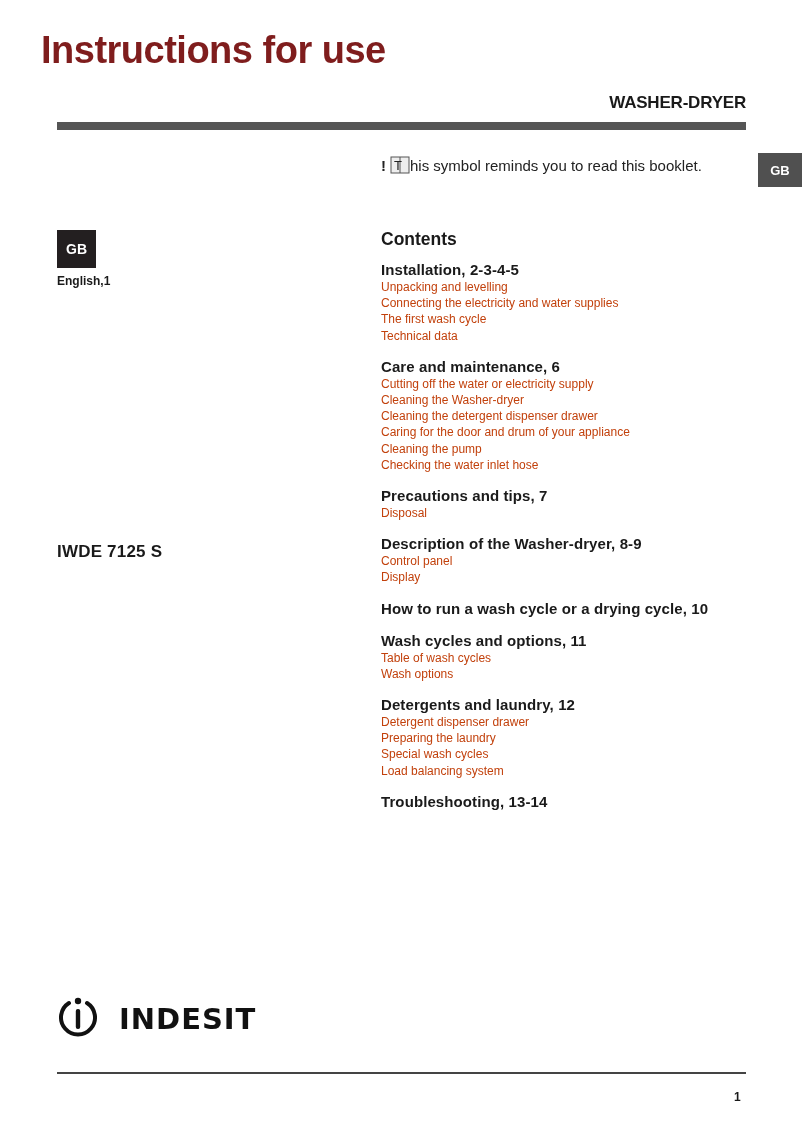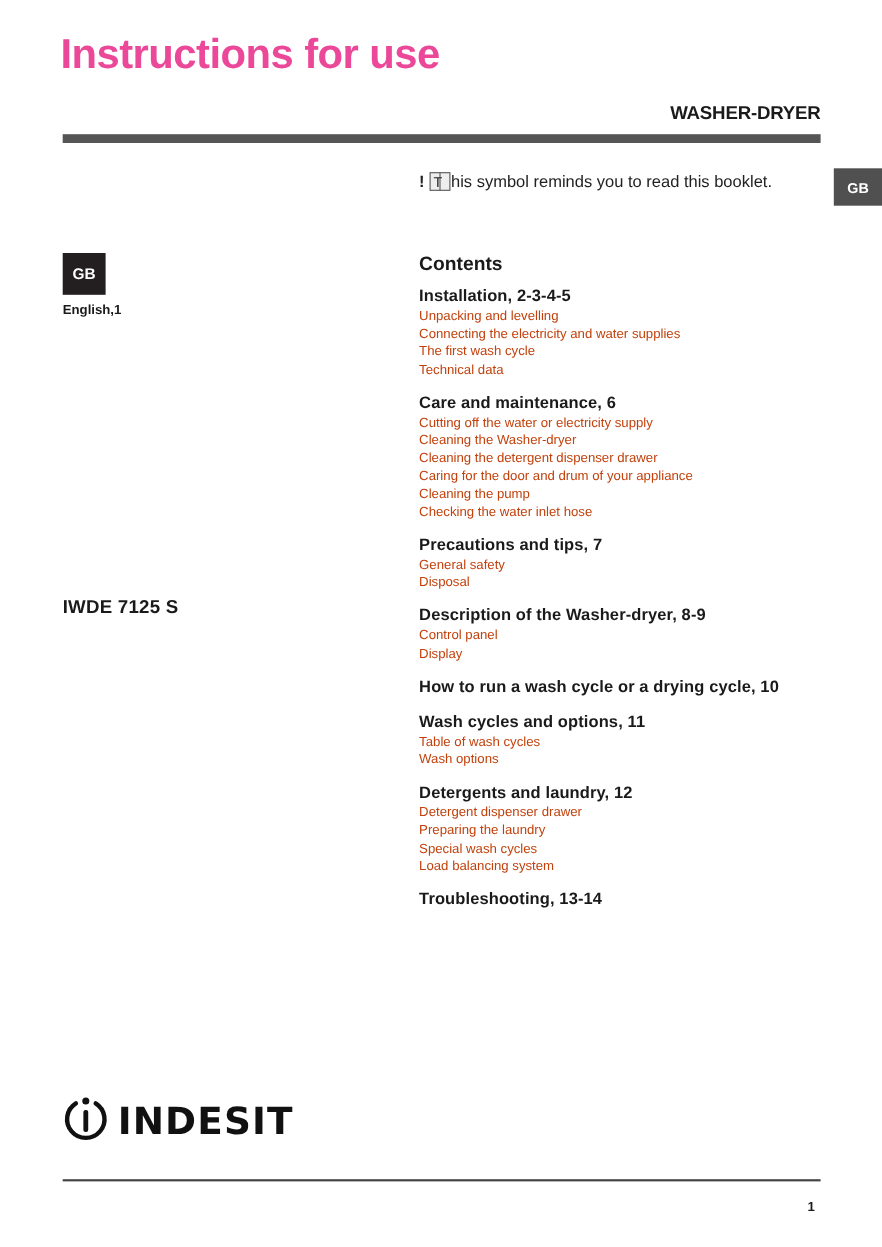--- a/index.html
+++ b/index.html
@@ -1,19 +1,19 @@
 <!DOCTYPE html>
 <html><head>
   <meta charset="utf-8">
   <style>
     html, body { margin:0; padding:0; background:#ffffff; }
     body { width:802px; height:1134px; position:relative; overflow:hidden;
            font-family:"Liberation Sans", sans-serif; color:#1a1a1a; }
-    .title { position:absolute; left:55px; top:27px; font-size:38px; font-weight:bold;
-             letter-spacing:-0.5px; color:#ec4899; margin:0; line-height:46px; }
+    .title { position:absolute; left:41px; top:27px; font-size:38px; font-weight:bold;
+             letter-spacing:-0.5px; color:#7f1d1d; margin:0; line-height:46px; }
     .subtitle { position:absolute; right:56px; top:93px; font-size:17px; font-weight:bold;
                 color:#1a1a1a; letter-spacing:-0.2px; }
     .top-rule { position:absolute; left:57px; top:122px; width:689px; height:8px; background:#555555; }
     .side-tab { position:absolute; left:758px; top:153px; width:44px; height:34px; background:#505050;
                 color:#ffffff; font-weight:bold; font-size:13px; display:flex; align-items:center;
                 justify-content:center; }
     .lang-badge { position:absolute; left:57px; top:230px; width:39px; height:38px; background:#231f20;
                   color:#fff; font-weight:bold; font-size:14px; display:flex; align-items:center;
                   justify-content:center; }
     .lang-label { position:absolute; left:57px; top:274px; font-size:12px; font-weight:bold; }
@@ -21,21 +21,21 @@
     .notice { position:absolute; left:381px; top:156px; font-size:15px; color:#222; display:flex; align-items:center; }
     .notice .bang { font-weight:bold; margin-right:4px; }
     .notice .book { display:inline-block; width:20px; height:18px; margin-right:0; }
     .contents { position:absolute; left:381px; top:228px; width:400px; }
     .contents h2 { font-size:17.5px; font-weight:bold; margin:0 0 11px 0; line-height:22px; }
     .section { margin-bottom:14px; }
     .section h3 { font-size:15px; font-weight:bold; margin:0; line-height:18px; letter-spacing:0.1px; }
     .section ul { list-style:none; margin:0; padding:0; }
     .section li { font-size:12px; line-height:16.2px; color:#c2410c; }
     .logo { position:absolute; left:57px; top:995px; display:flex; align-items:center; }
-    .logo-text { font-size:34px; font-weight:bold; letter-spacing:1px; margin-left:8px; color:#111;
+    .logo-text { font-size:29px; font-weight:bold; letter-spacing:1px; margin-left:20px; color:#111;
                  font-family:"DejaVu Sans", sans-serif; }
     .bottom-rule { position:absolute; left:57px; top:1072px; width:689px; height:2px; background:#444; }
     .page-num { position:absolute; left:734px; top:1090px; font-size:12px; font-weight:bold; }
   </style>
 </head>
 <body>
 
 <h1 class="title">Instructions for use</h1>
 <div class="subtitle">WASHER-DRYER</div>
 <div class="top-rule"></div>
@@ -80,21 +80,20 @@
       <li>Cleaning the detergent dispenser drawer</li>
       <li>Caring for the door and drum of your appliance</li>
       <li>Cleaning the pump</li>
       <li>Checking the water inlet hose</li>
     </ul>
   </div>
 
   <div class="section">
     <h3>Precautions and tips, 7</h3>
     <ul>
-      <li>General safety</li>
       <li>Disposal</li>
     </ul>
   </div>
 
   <div class="section">
     <h3>Description of the Washer-dryer, 8-9</h3>
     <ul>
       <li>Control panel</li>
       <li>Display</li>
     </ul>

